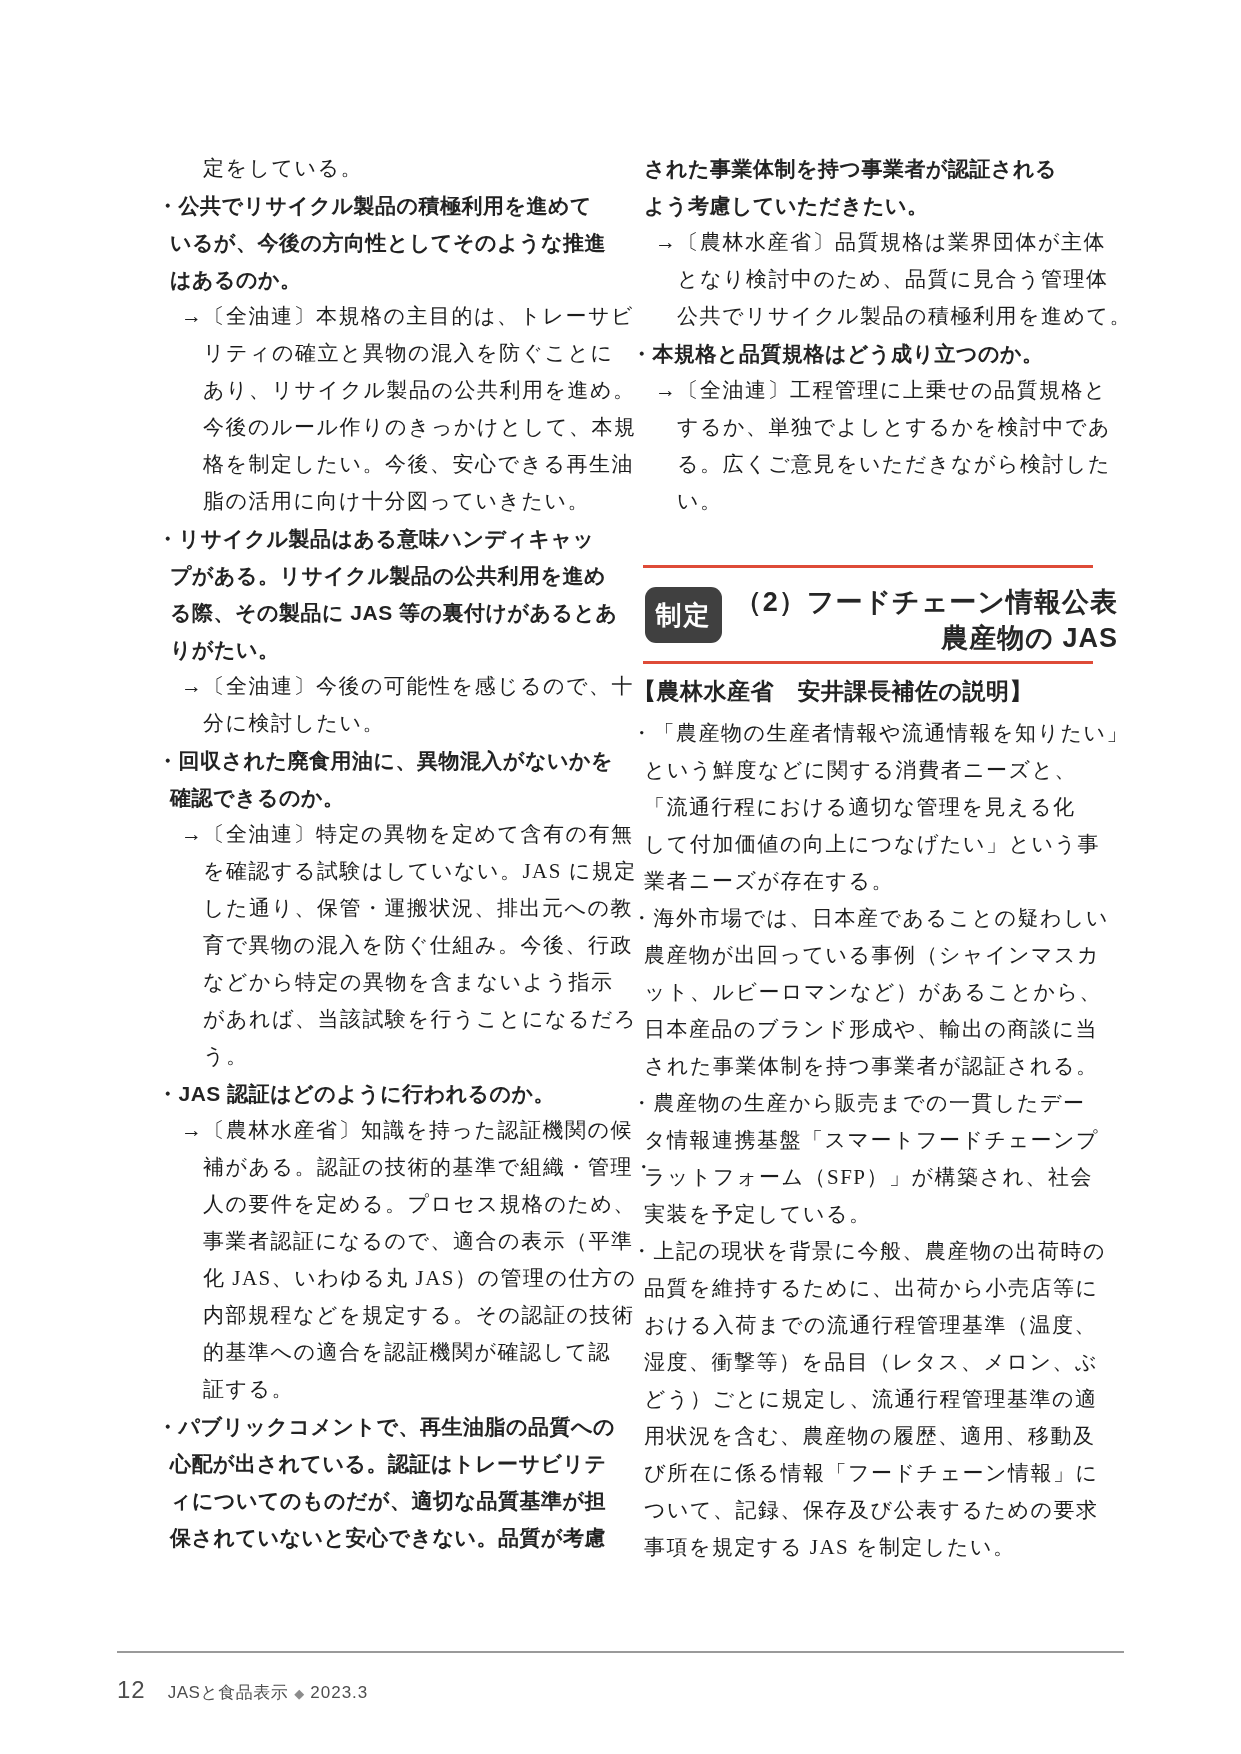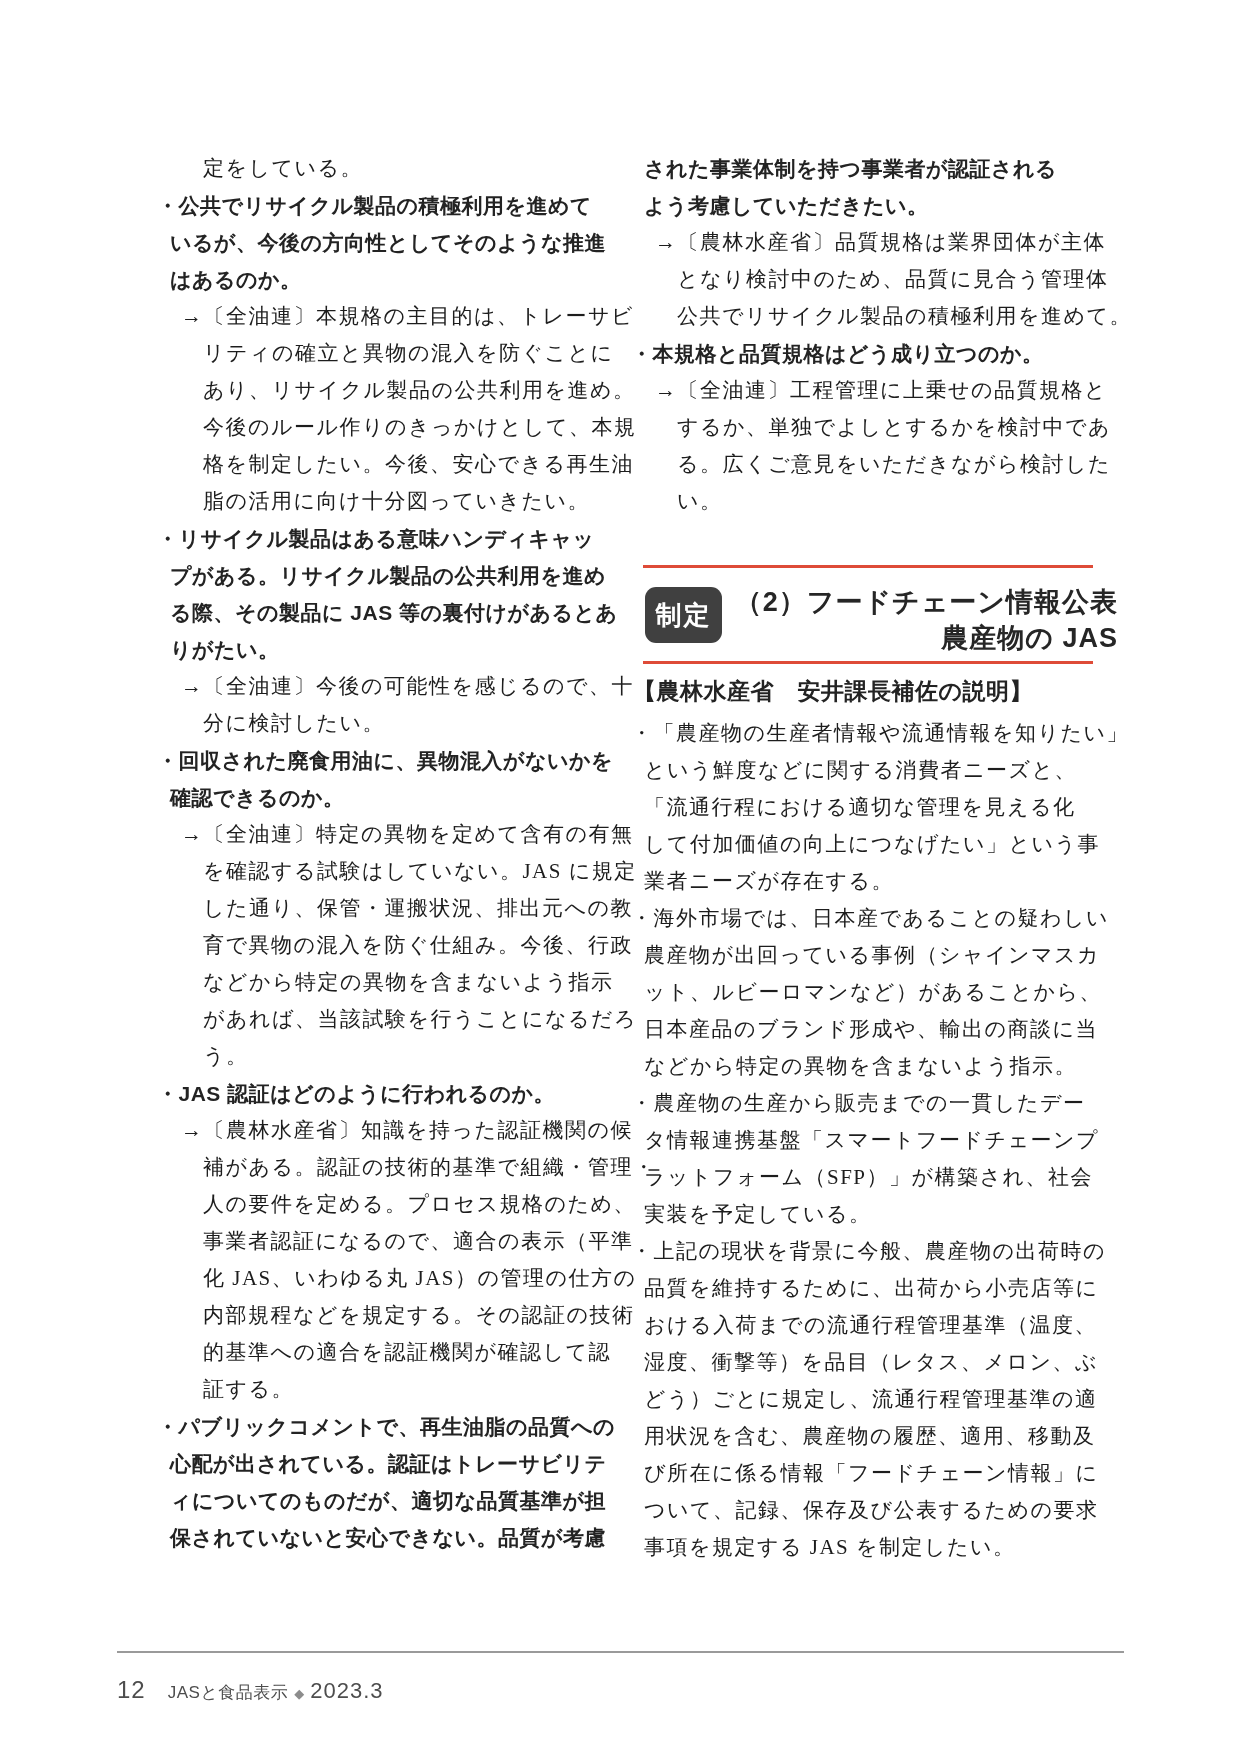--- a/index.html
+++ b/index.html
@@ -61,21 +61,21 @@
     width:1007px;height:2px;background:#9a9a9a;
   }
   #footer{
     position:absolute;left:117px;top:1676px;
     display:flex;align-items:baseline;
     color:#4d4d4d;
   }
   #footer .page-num{font-size:24px;letter-spacing:1px;}
   #footer .journal{font-size:17px;margin-left:22px;letter-spacing:0.5px;}
   #footer .diamond{font-size:13px;color:#8c8c8c;margin:0 6px;}
-  #footer .issue{font-size:22px;letter-spacing:1px;}
+  #footer .issue{font-size:17px;letter-spacing:1px;}
 </style>
 </head>
 <body>
 
 <div id="page">
 
   <div id="left-col" class="col">
       <div class="line f-m i3">定をしている。</div>
       <div class="line f-g i0">・公共でリサイクル製品の積極利用を進めて</div>
       <div class="line f-g i1">いるが、今後の方向性としてそのような推進</div>
@@ -147,21 +147,21 @@
   <div id="right-col-body" class="col">
       <div class="line f-m i0">・「農産物の生産者情報や流通情報を知りたい」</div>
       <div class="line f-m i1">という鮮度などに関する消費者ニーズと、</div>
       <div class="line f-m i1">「流通行程における適切な管理を見える化</div>
       <div class="line f-m i1">して付加価値の向上につなげたい」という事</div>
       <div class="line f-m i1">業者ニーズが存在する。</div>
       <div class="line f-m i0">・海外市場では、日本産であることの疑わしい</div>
       <div class="line f-m i1">農産物が出回っている事例（シャインマスカ</div>
       <div class="line f-m i1">ット、ルビーロマンなど）があることから、</div>
       <div class="line f-m i1">日本産品のブランド形成や、輸出の商談に当</div>
-      <div class="line f-m i1">などから特定の異物を含まないよう指示。</div>
+      <div class="line f-m i1">された事業体制を持つ事業者が認証される。</div>
       <div class="line f-m i0">・農産物の生産から販売までの一貫したデー</div>
       <div class="line f-m i1">タ情報連携基盤「スマートフードチェーンプ</div>
       <div class="line f-m i1">ラットフォーム（SFP）」が構築され、社会</div>
       <div class="line f-m i1">実装を予定している。</div>
       <div class="line f-m i0">・上記の現状を背景に今般、農産物の出荷時の</div>
       <div class="line f-m i1">品質を維持するために、出荷から小売店等に</div>
       <div class="line f-m i1">おける入荷までの流通行程管理基準（温度、</div>
       <div class="line f-m i1">湿度、衝撃等）を品目（レタス、メロン、ぶ</div>
       <div class="line f-m i1">どう）ごとに規定し、流通行程管理基準の適</div>
       <div class="line f-m i1">用状況を含む、農産物の履歴、適用、移動及</div>

